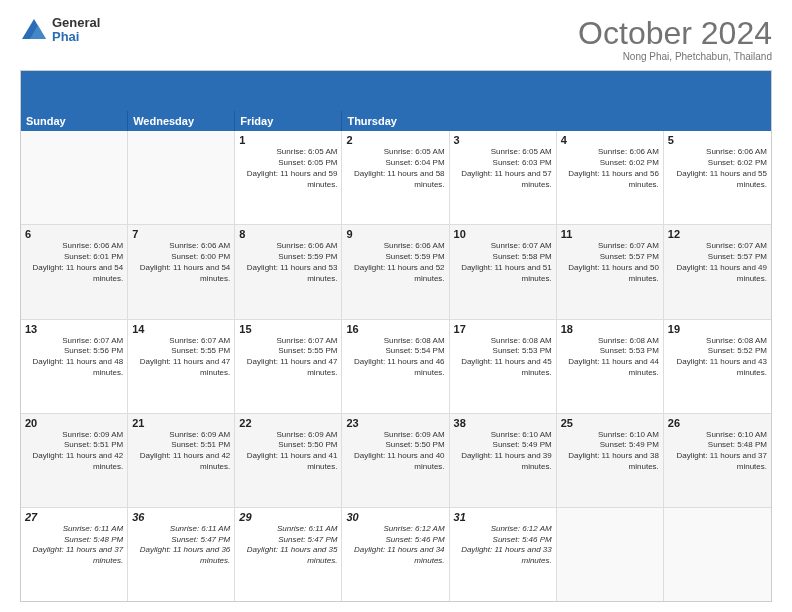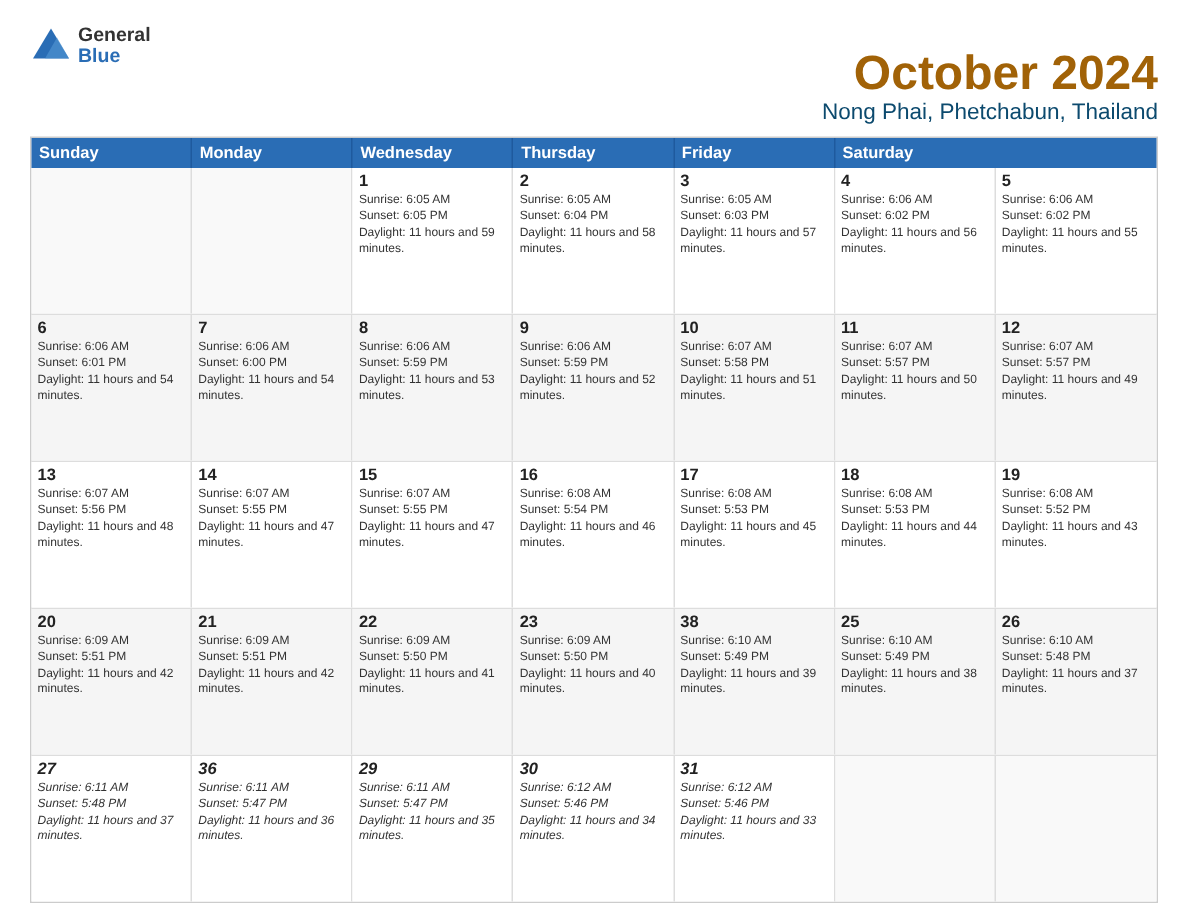--- a/index.html
+++ b/index.html
@@ -45,47 +45,47 @@
     }
     .logo-icon {
       width: 28px;
       height: 28px;
     }
     .title-area {
       text-align: right;
     }
     .month-title {
       font-size: 32px;
-      font-weight: bold;
-      color: #a16207;
+      font-weight: normal;
+      color: #737373;
       line-height: 1.1;
-      margin-top: 15px;
     }
     .location-title {
-      font-size: 15px;
-      color: #0c4a6e;
+      font-size: 10px;
+      color: #737373;
     }
     .calendar {
       flex: 1;
       display: flex;
       flex-direction: column;
       border: 1px solid #ccc;
     }
     .cal-header {
       display: grid;
       grid-template-columns: repeat(7, 1fr);
       background: #2a6db5;
     }
     .cal-header-cell {
       color: #fff;
       font-size: 11px;
       font-weight: bold;
       padding: 4px 5px;
       text-align: left;
       border-right: 1px solid #1e5a9e;
+      margin-top: 40px;
     }
     .cal-header-cell:last-child { border-right: none; }
     .cal-body {
       flex: 1;
       display: flex;
       flex-direction: column;
     }
     .cal-row {
       display: grid;
       grid-template-columns: repeat(7, 1fr);
@@ -108,51 +108,50 @@
     .day-num {
       font-size: 11px;
       font-weight: bold;
       color: #222;
       margin-bottom: 1px;
     }
     .cell-text {
       font-size: 8px;
       color: #333;
       line-height: 1.35;
+      text-align: right;
     }
   </style>
 </head>
 <body>
 
 <div class="page">
   <div class="header">
     <div class="logo">
       <svg class="logo-icon" viewBox="0 0 28 28">
         <polygon points="14,2 26,22 2,22" fill="#2a6db5"></polygon>
         <polygon points="18,8 26,22 10,22" fill="#5599d6" opacity="0.6"></polygon>
       </svg>
       <div class="logo-text">
         <span class="logo-general">General</span>
-        <span class="logo-blue">Blue</span>
+        <span class="logo-blue">Phai</span>
       </div>
     </div>
     <div class="title-area">
       <div class="month-title">October 2024</div>
       <div class="location-title">Nong Phai, Phetchabun, Thailand</div>
     </div>
   </div>
 
   <div class="calendar">
     <div class="cal-header" id="cal-header">
         <div class="cal-header-cell">Sunday</div>
-        <div class="cal-header-cell">Monday</div>
         <div class="cal-header-cell">Wednesday</div>
+        <div class="cal-header-cell">Friday</div>
         <div class="cal-header-cell">Thursday</div>
-        <div class="cal-header-cell">Friday</div>
-        <div class="cal-header-cell">Saturday</div>
       </div>
     <div class="cal-body" id="cal-body">
         <div class="cal-row">
           <div class="cal-cell empty"></div>
           <div class="cal-cell empty"></div>
           <div class="cal-cell">
             <div class="day-num">1</div>
             <div class="cell-text" style="white-space: pre-line;">Sunrise: 6:05 AM
 Sunset: 6:05 PM
 Daylight: 11 hours and 59 minutes.</div>

